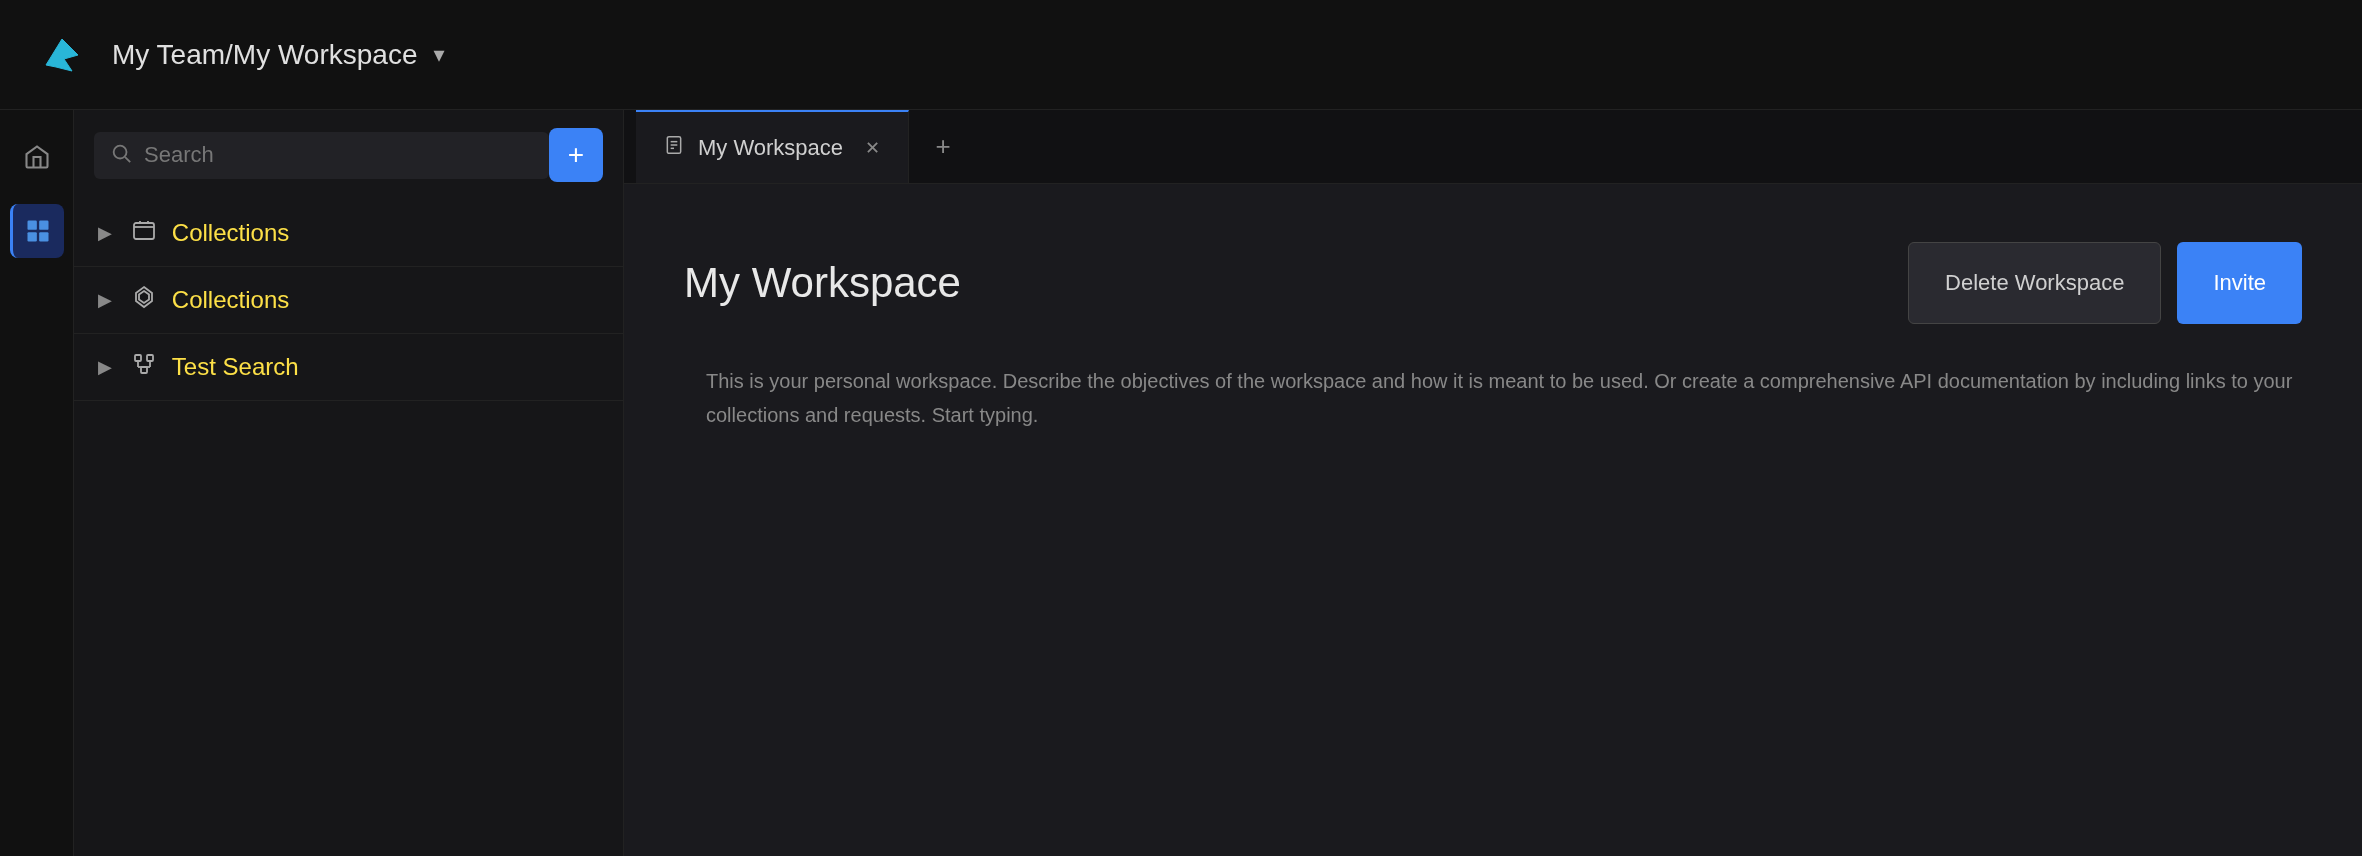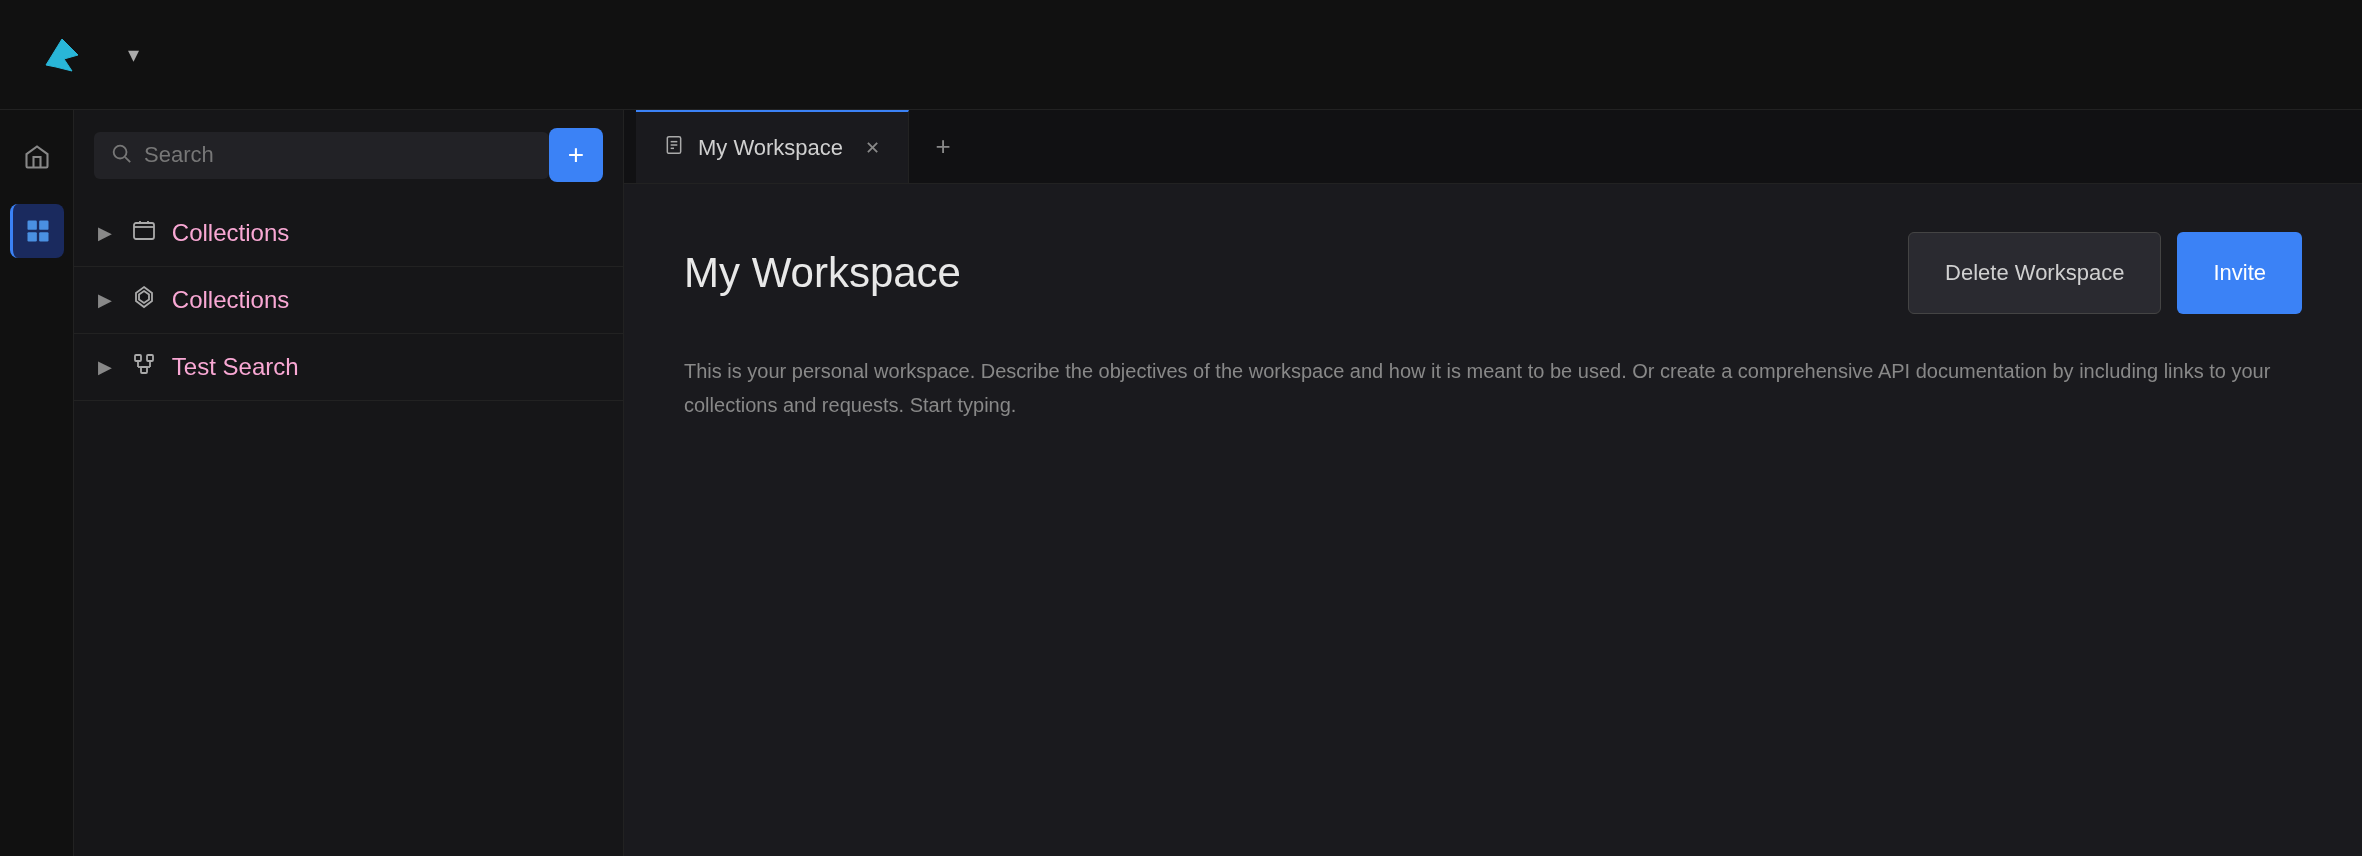--- a/index.html
+++ b/index.html
@@ -139,31 +139,32 @@
       color: #888;
       font-size: 18px;
       margin-right: 4px;
     }
     .sidebar-item-icon {
       color: #aaa;
       font-size: 22px;
     }
     .sidebar-item-label {
       font-size: 24px;
-      color: #f9a8d4;
+      color: #fde047;
       font-weight: 500;
     }
 
     
     .content-area {
       flex: 1;
       background: #1a1a1e;
       display: flex;
       flex-direction: column;
       overflow: hidden;
+      gap: 10px;
     }
 
     
     .tab-bar {
       height: 74px;
       background: #111113;
       display: flex;
       align-items: center;
       border-bottom: 1px solid #222;
       padding: 0 12px;
@@ -249,30 +250,32 @@
       border-radius: 6px;
       color: white;
       font-size: 22px;
       cursor: pointer;
     }
     .workspace-description {
       font-size: 20px;
       color: #888;
       line-height: 1.7;
       max-width: 1600px;
+      margin-left: 22px;
     }
   </style>
 </head>
 <body>
 
 <div class="top-bar">
 
   <svg class="logo" viewBox="0 0 52 52" fill="none">
     <path d="M10 36 L26 10 L42 26 L28 30 L36 42 L20 38 Z" fill="#29b6d8" stroke="#29b6d8" stroke-width="1"></path>
   </svg>
+  <span class="workspace-label">My Team/My Workspace</span>
   <span class="dropdown-arrow">▾</span>
 </div>
 
 <div class="main-layout">
 
   <div class="icon-rail">
     <div class="rail-icon">
       <svg viewBox="0 0 24 24" fill="none" stroke="currentColor" stroke-width="1.8">
         <path d="M3 9.5L12 3l9 6.5V20a1 1 0 01-1 1H4a1 1 0 01-1-1V9.5z"></path>
         <path d="M9 21V12h6v9"></path>

